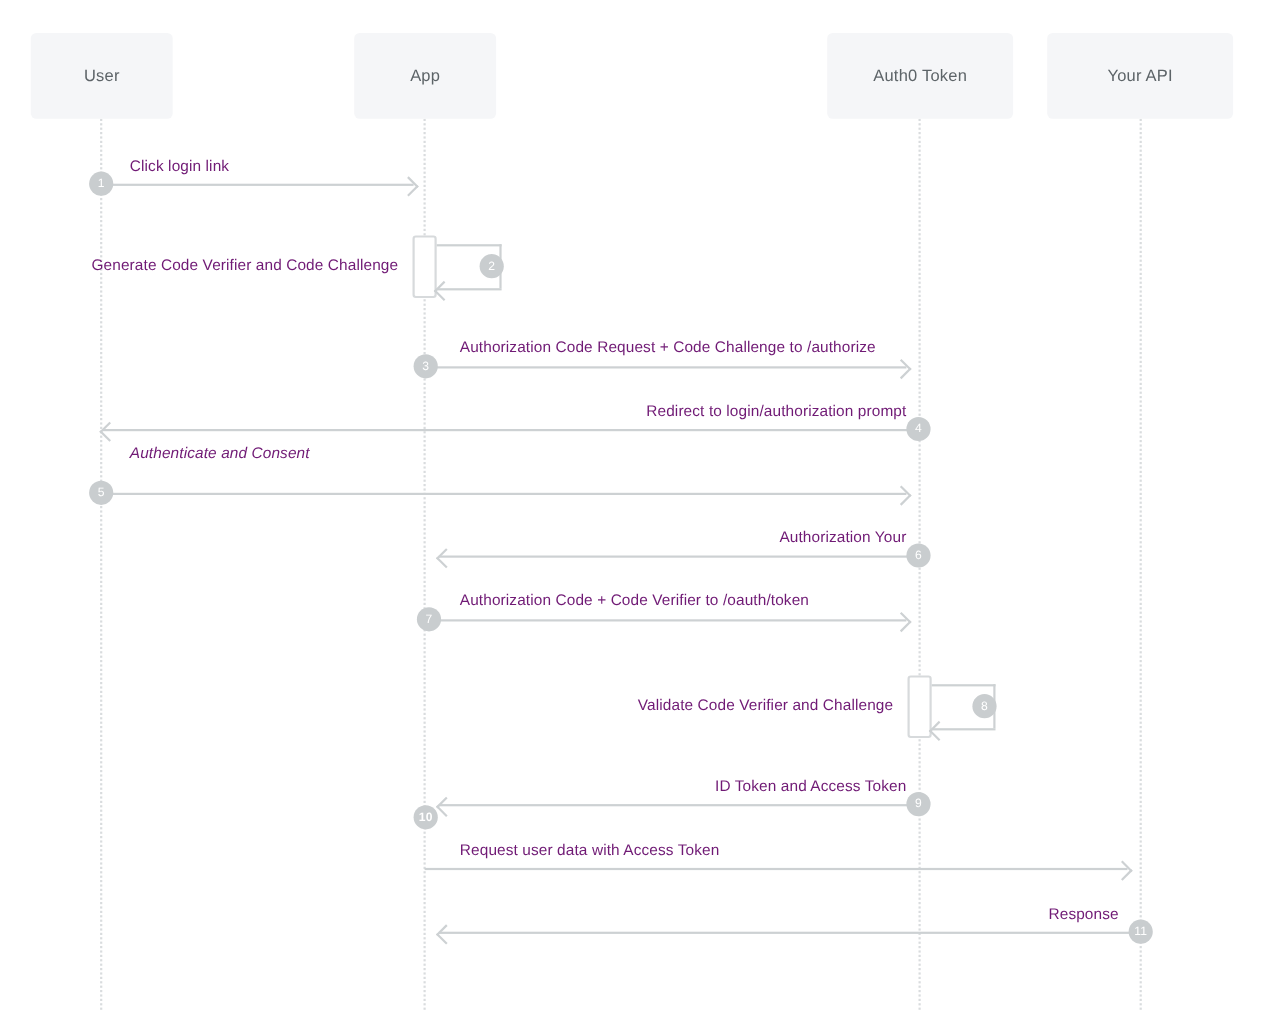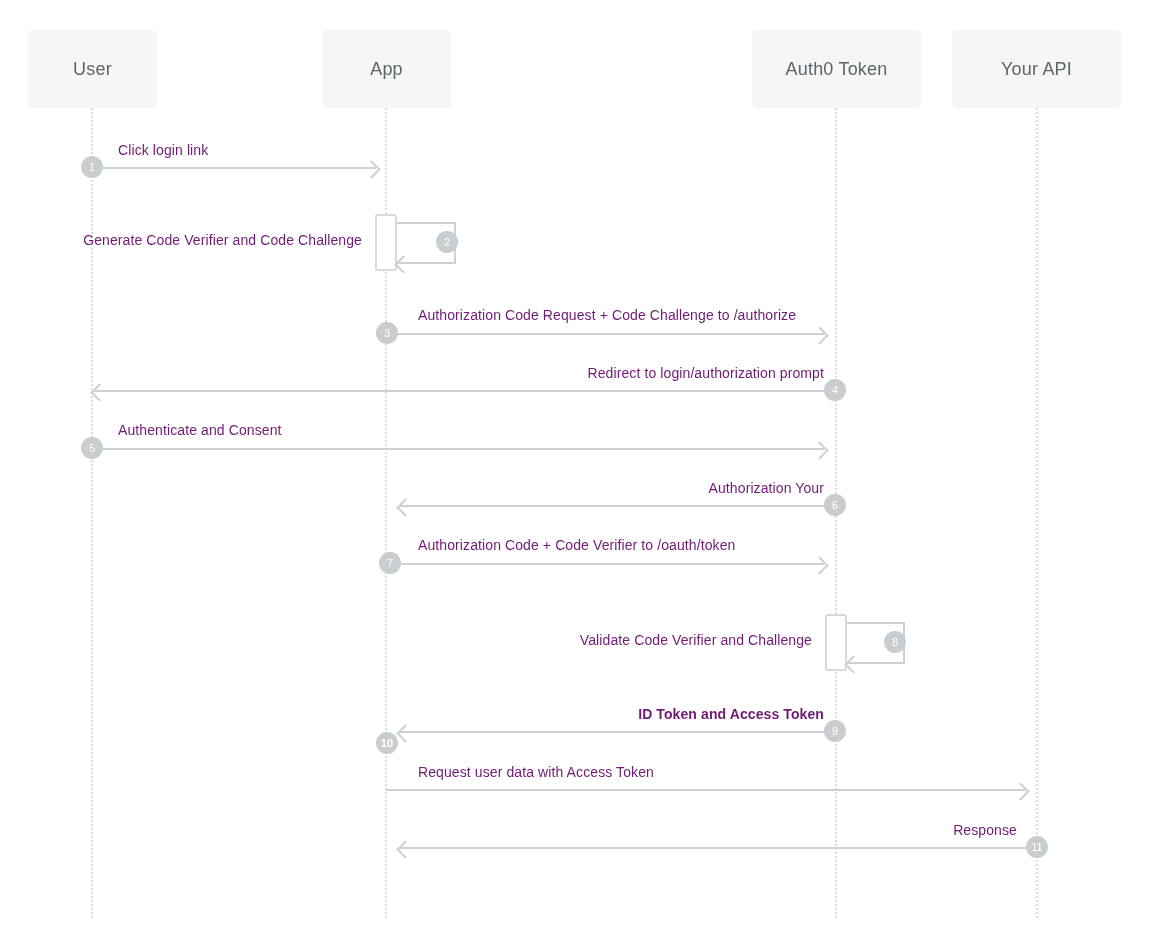--- a/index.html
+++ b/index.html
@@ -23,21 +23,21 @@
   .participant {
     position: absolute;
     box-sizing: border-box;
     background: #f5f6f8;
     border-radius: 5px;
     display: flex;
     align-items: center;
     justify-content: center;
   }
   .participant-label {
-    font-size: 18px;
+    font-size: 15px;
     color: #5d6468;
     letter-spacing: 0.2px;
     white-space: nowrap;
   }
 
   
   .lifeline {
     position: absolute;
     width: 0;
     border-left: 2px dotted #d9dcde;
@@ -131,40 +131,40 @@
       <div class="message" style="left: 386px; top: 333px; width: 438px;"></div>
       <div class="arrowhead right" style="left: 813px; top: 329px;"></div>
       <div class="caption" style="left: 418px; top: 307px;">Authorization Code Request + Code Challenge to /authorize</div>
       <div class="step-badge" style="left: 376px; top: 322px;">3</div>
       <div class="message" style="left: 93px; top: 390px; width: 743px;"></div>
       <div class="arrowhead left" style="left: 93px; top: 386px;"></div>
       <div class="caption right-aligned" style="left: 824px; top: 365px;">Redirect to login/authorization prompt</div>
       <div class="step-badge" style="left: 824px; top: 379px;">4</div>
       <div class="message" style="left: 92px; top: 448px; width: 732px;"></div>
       <div class="arrowhead right" style="left: 813px; top: 444px;"></div>
-      <div class="caption" style="left: 118px; top: 422px;">Authenticate and Consent</div>
+      <div class="caption" style="left: 118px; top: 403px; font-style: italic;">Authenticate and Consent</div>
       <div class="step-badge" style="left: 81px; top: 437px;">5</div>
       <div class="message" style="left: 399px; top: 505px; width: 437px;"></div>
       <div class="arrowhead left" style="left: 399px; top: 501px;"></div>
       <div class="caption right-aligned" style="left: 824px; top: 480px;">Authorization Your</div>
       <div class="step-badge" style="left: 824px; top: 494px;">6</div>
       <div class="message" style="left: 386px; top: 563px; width: 438px;"></div>
       <div class="arrowhead right" style="left: 813px; top: 559px;"></div>
       <div class="caption" style="left: 418px; top: 537px;">Authorization Code + Code Verifier to /oauth/token</div>
       <div class="step-badge" style="left: 379px; top: 552px;">7</div>
       <div class="activation" style="left: 825px; top: 614px; height: 57px;"></div>
       <div class="loop-seg h" style="left: 847px; top: 622px; width: 58px;"></div>
       <div class="loop-seg v" style="left: 903px; top: 622px; height: 40px;"></div>
       <div class="loop-seg h" style="left: 847px; top: 662px; width: 58px;"></div>
       <div class="arrowhead left" style="left: 847px; top: 658px;"></div>
       <div class="caption right-aligned" style="left: 812px; top: 632px;">Validate Code Verifier and Challenge</div>
       <div class="step-badge" style="left: 884px; top: 631px;">8</div>
       <div class="message" style="left: 399px; top: 731px; width: 437px;"></div>
       <div class="arrowhead left" style="left: 399px; top: 727px;"></div>
-      <div class="caption right-aligned" style="left: 824px; top: 706px; font-weight: bold;">ID Token and Access Token</div>
+      <div class="caption right-aligned" style="left: 824px; top: 706px;">ID Token and Access Token</div>
       <div class="step-badge" style="left: 824px; top: 720px;">9</div>
       <div class="message" style="left: 386px; top: 789px; width: 639px;"></div>
       <div class="arrowhead right" style="left: 1014px; top: 785px;"></div>
       <div class="caption" style="left: 418px; top: 764px;">Request user data with Access Token</div>
       <div class="step-badge" style="left: 376px; top: 732px; font-weight: bold;">10</div>
       <div class="message" style="left: 399px; top: 847px; width: 638px;"></div>
       <div class="arrowhead left" style="left: 399px; top: 843px;"></div>
       <div class="caption right-aligned" style="left: 1017px; top: 822px;">Response</div>
       <div class="step-badge" style="left: 1026px; top: 836px;">11</div>
     </div>

